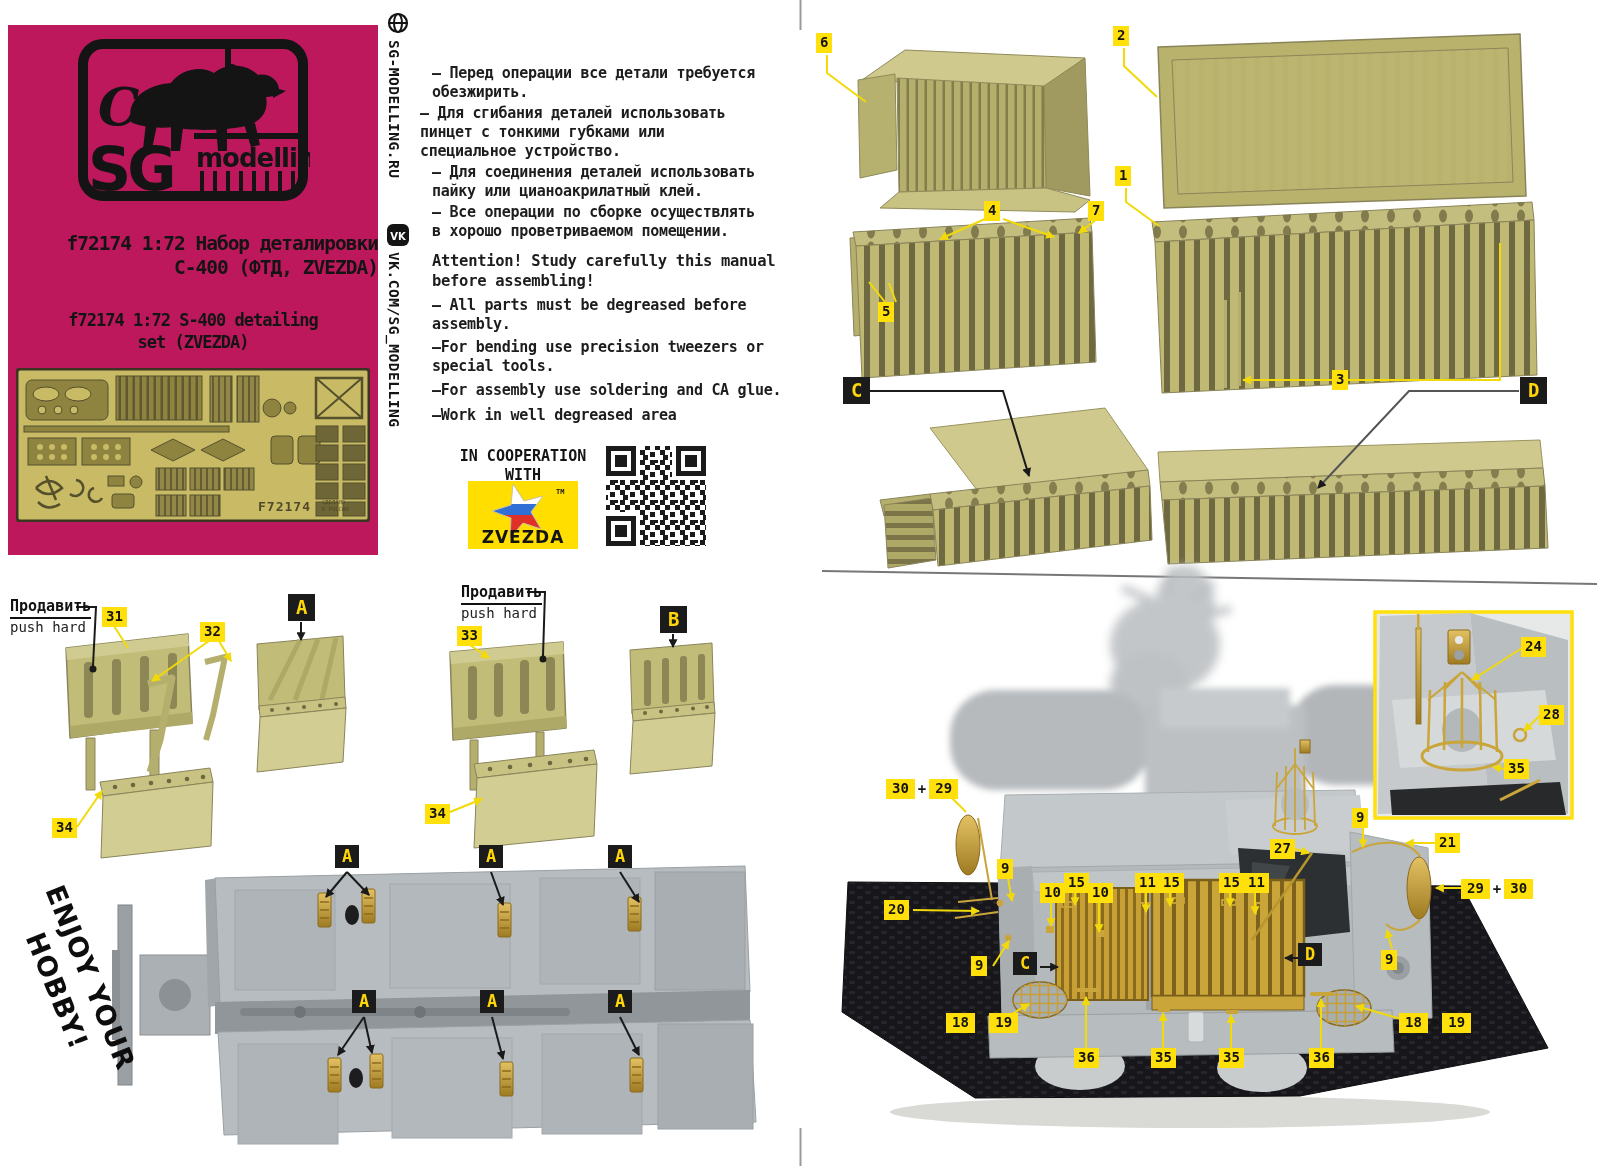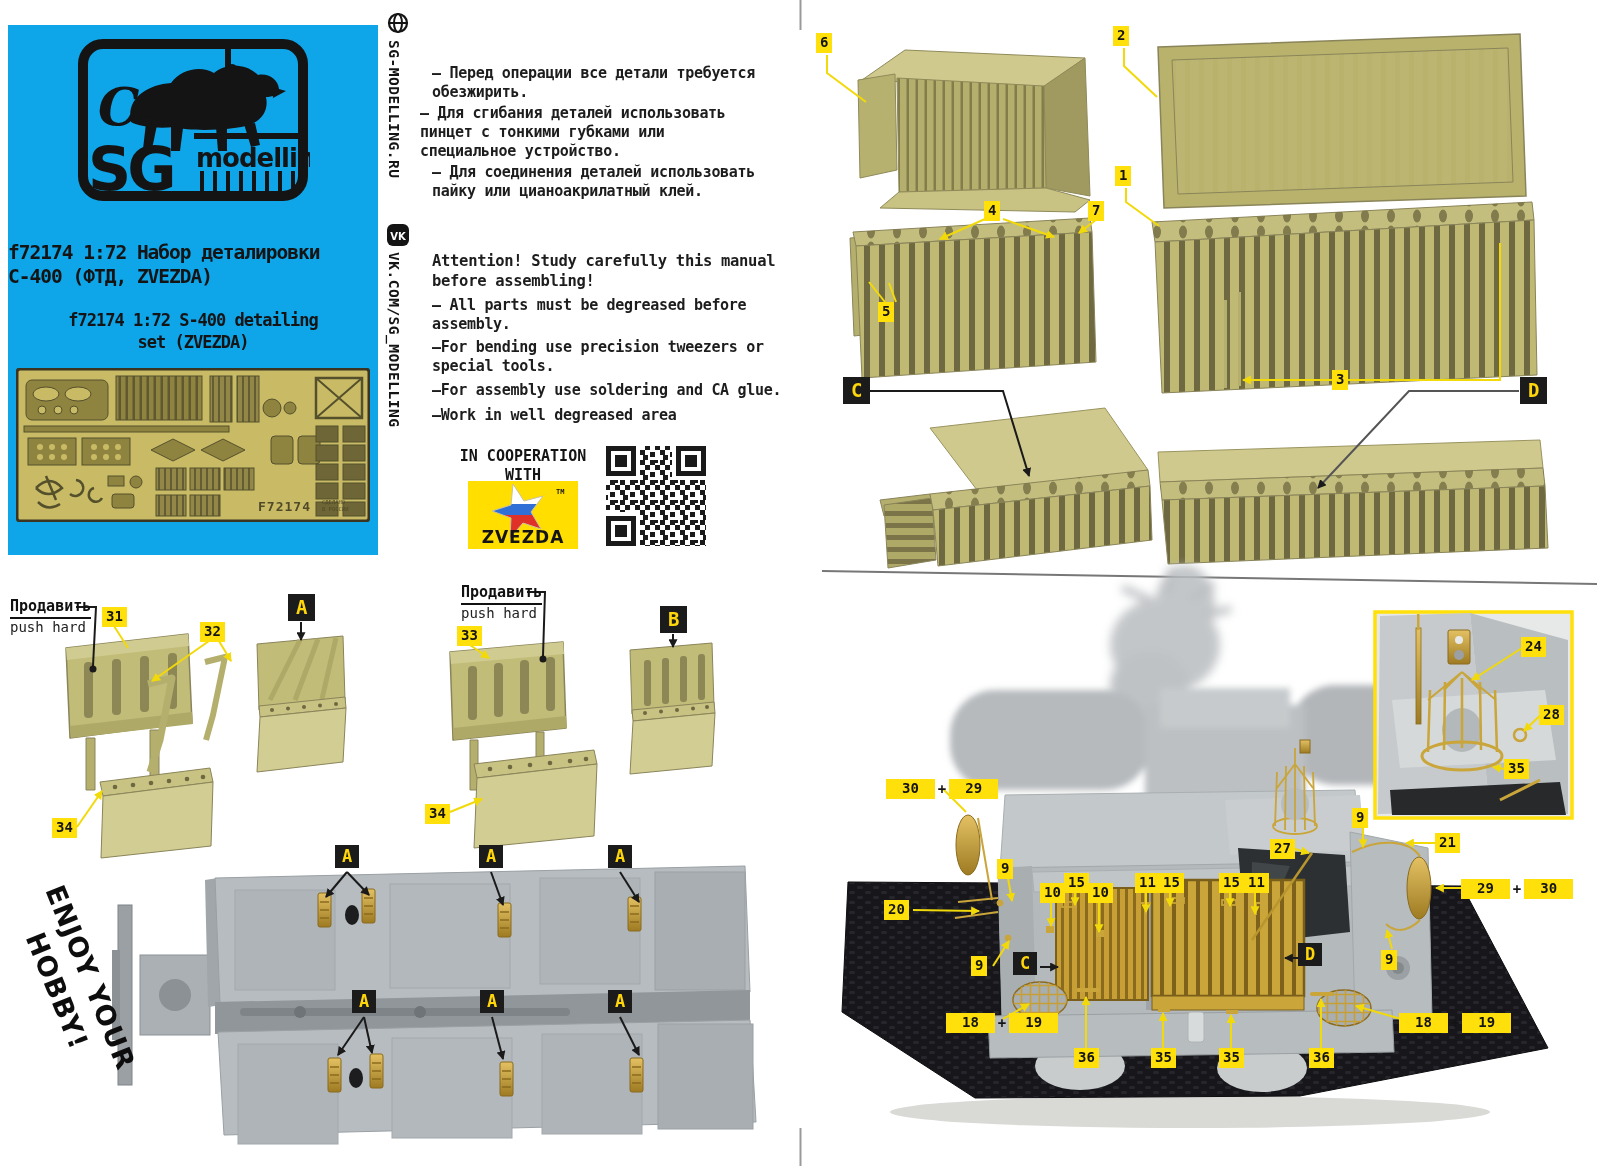--- a/index.html
+++ b/index.html
@@ -9,25 +9,25 @@
   .abs{position:absolute;}
   
   .co{position:absolute;background:#FFE00A;color:#141414;
       font:bold 14px/1.25 "DejaVu Sans Mono",monospace;padding:1px 4px;white-space:nowrap;z-index:6;}
   
   .lb{position:absolute;background:#1b1b1b;color:#FFD60A;
       font:bold 19px/1 "DejaVu Sans Mono",monospace;padding:4px 8px;z-index:6;}
   .lb.small{font-size:17px;padding:3px 7px;}
   
   .combo{position:absolute;display:flex;align-items:center;gap:3px;z-index:6;}
-  .combo b{background:#FFE00A;color:#141414;font:bold 14px/1.25 "DejaVu Sans Mono",monospace;padding:1px 16px;}
+  .combo b{background:#FFE00A;color:#141414;font:bold 14px/1.25 "DejaVu Sans Mono",monospace;padding:1px 6px;}
   .combo i{font:bold 14px/1 "DejaVu Sans Mono",monospace;font-style:normal;color:#141414;}
   
-  #creambox{position:absolute;left:8px;top:25px;width:370px;height:530px;background:#0ea5e9;z-index:2;}
-  .title-ru{position:absolute;left:0;top:216px;width:100%;text-align:left;
+  #creambox{position:absolute;left:8px;top:25px;width:370px;height:530px;background:#be185d;z-index:2;}
+  .title-ru{position:absolute;left:0;top:207px;width:100%;text-align:right;
       font:bold 19.5px/1.25 "DejaVu Sans Mono",monospace;color:#141414;white-space:pre-line;letter-spacing:-1px;}
   .title-en{position:absolute;left:0;top:284px;width:100%;text-align:center;
       font:bold 17px/1.3 "DejaVu Sans Mono",monospace;color:#141414;white-space:pre-line;letter-spacing:-1px;}
   
   .instr{position:absolute;width:368px;color:#1d1d1d;font:bold 15px/1.27 "DejaVu Sans Mono",monospace;
       letter-spacing:-0.3px;white-space:pre-line;z-index:2;}
   .instr.head{font-size:15.5px;}
   
   .vtext{position:absolute;writing-mode:vertical-rl;font:bold 14.5px/1 "DejaVu Sans Mono",monospace;
       color:#141414;letter-spacing:0.5px;z-index:2;}
@@ -167,20 +167,22 @@
   </svg>
   <div class="vtext" style="left:386px;top:252px">VK.COM/SG_MODELLING</div>
 
   <div class="instr" style="left:432px;top:64px">— Перед операции все детали требуется
 обезжирить.</div>
   <div class="instr" style="left:420px;top:104px">— Для сгибания деталей использовать
 пинцет с тонкими губками или
 специальное устройство.</div>
   <div class="instr" style="left:432px;top:163px">— Для соединения деталей использовать
 пайку или цианоакрилатный клей.</div>
+  <div class="instr" style="left:432px;top:203px">— Все операции по сборке осуществлять
+в хорошо проветриваемом помещении.</div>
 
   <div class="instr head" style="left:432px;top:252px">Attention! Study carefully this manual
 before assembling!</div>
   <div class="instr" style="left:432px;top:296px">— All parts must be degreased before
 assembly.</div>
   <div class="instr" style="left:432px;top:338px">—For bending use precision tweezers or
 special tools.</div>
   <div class="instr" style="left:432px;top:381px">—For assembly use soldering and CA glue.</div>
   <div class="instr" style="left:432px;top:406px">—Work in well degreased area</div>
 

